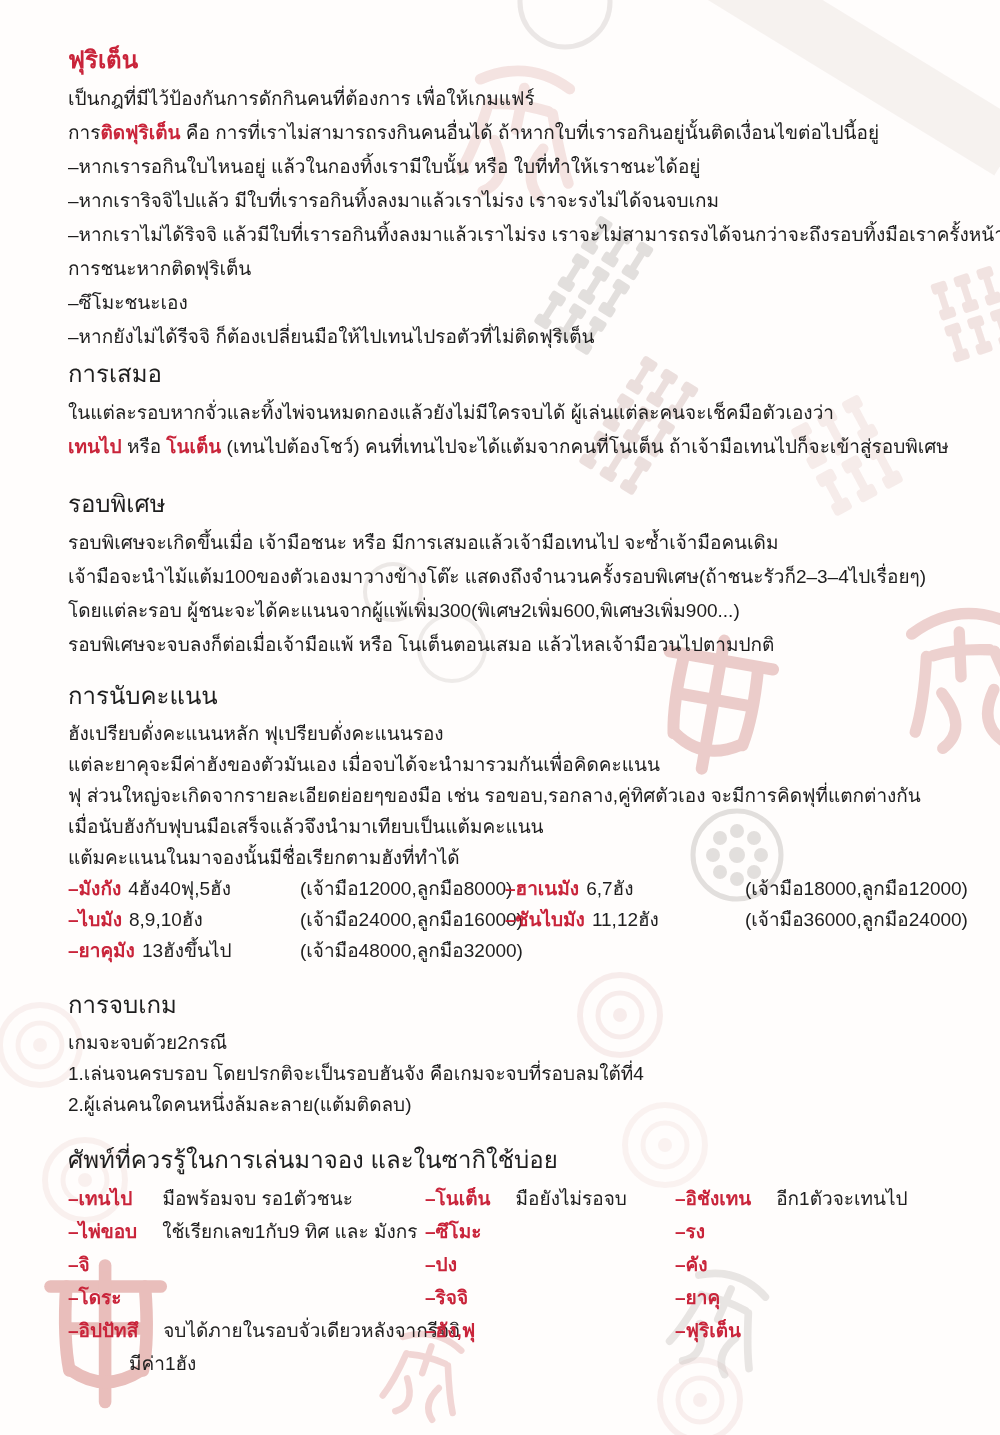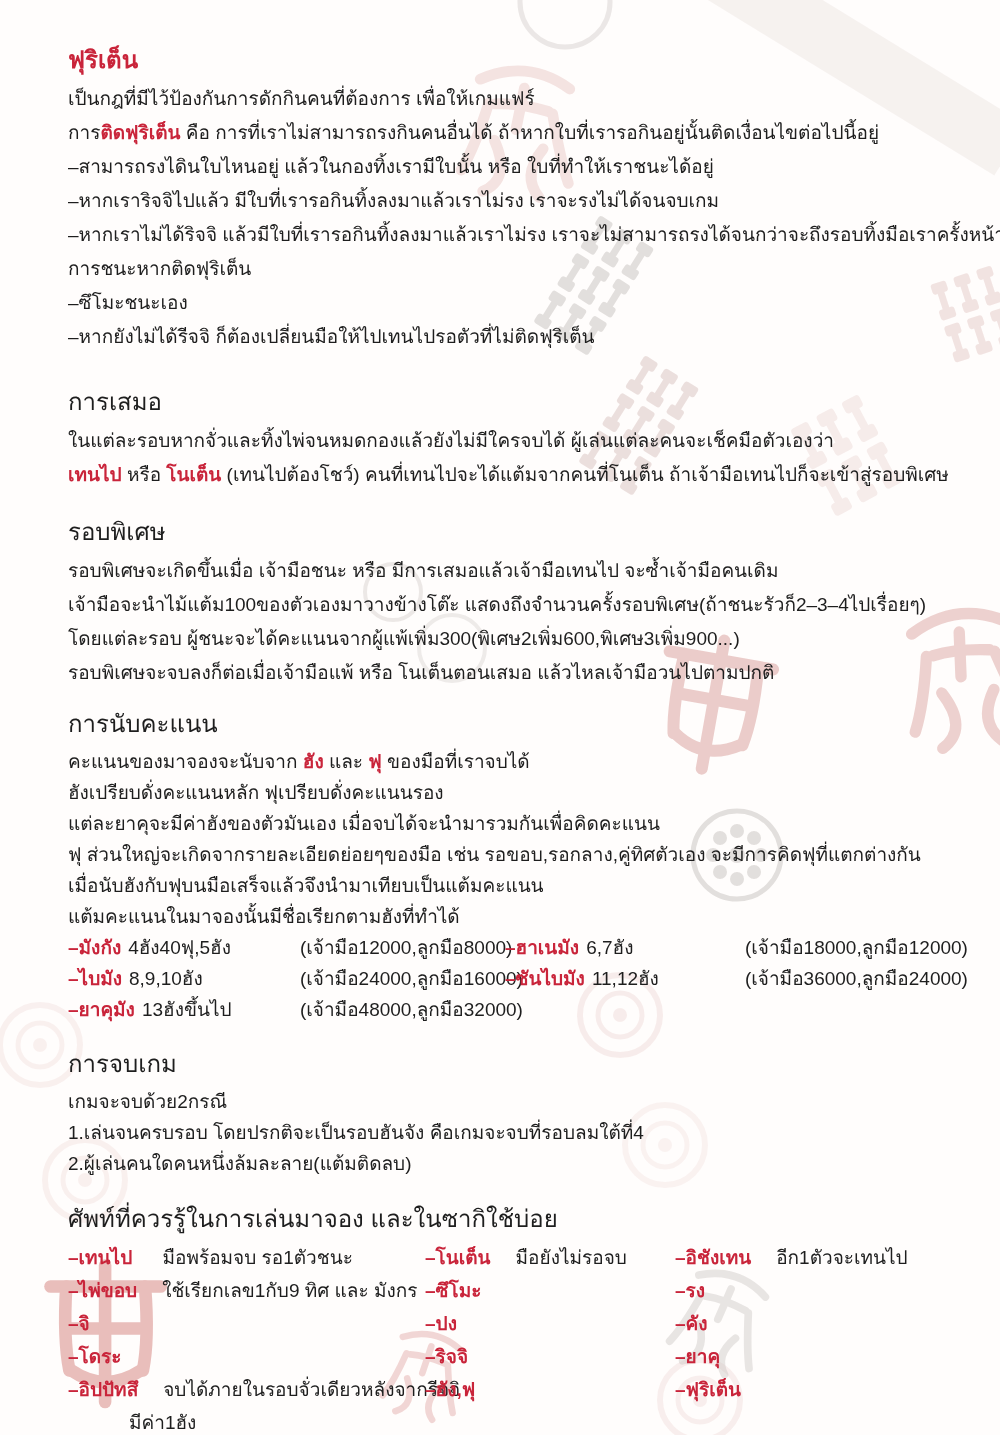--- a/index.html
+++ b/index.html
@@ -10,21 +10,21 @@
   }
   .wm{position:absolute;left:0;top:0;z-index:0;pointer-events:none;}
   .content{position:relative;z-index:1;padding:40px 26px 0 68px;font-size:19px;}
   .line{line-height:34px;white-space:nowrap;}
   .tight .line{line-height:31px;}
   .r{color:#c9243a;font-weight:bold;}
   .h{font-size:24px;line-height:40px;margin-bottom:2px;}
   .h.red{color:#c9243a;font-weight:700;}
   .subhead{line-height:34px;}
   .sec-win{}
-  .sec-draw{margin-top:28px;}
+  .sec-draw{}
   .sec-special{margin-top:20px;}
   .sec-scoring{margin-top:14px;}
   .sec-end{margin-top:19px;}
   .sec-gloss{margin-top:20px;}
   .lrow{display:grid;grid-template-columns:437px 1fr;line-height:31px;white-space:nowrap;}
   .lhead{display:inline-block;min-width:232px;}
   .lcell2 .lhead{min-width:240px;}
   .lhan{color:#1e1e1e;margin-left:7px;}
   .grow{display:grid;grid-template-columns:357px 250px 1fr;line-height:33px;white-space:nowrap;}
   .gdef{margin-left:25px;}
@@ -154,21 +154,21 @@
     <g transform="translate(695,1255) rotate(20) scale(0.7)" stroke="#c8c2bf" stroke-width="11" opacity="0.4">
         <use href="#char1"></use>
       </g>
   </svg>
 
   <div class="content">
 
     <div class="h red">ฟุริเต็น</div>
     <div class="line">เป็นกฎที่มีไว้ป้องกันการดักกินคนที่ต้องการ เพื่อให้เกมแฟร์</div>
     <div class="line"><span>การ</span><span class="r">ติดฟุริเต็น</span><span> คือ การที่เราไม่สามารถรงกินคนอื่นได้ ถ้าหากใบที่เรารอกินอยู่นั้นติดเงื่อนไขต่อไปนี้อยู่</span></div>
-    <div class="line">–สามารถรงไดินใบไหนอยู่ แล้วในกองทิ้งเรามีใบนั้น หรือ ใบที่ทำให้เราชนะได้อยู่</div>
+    <div class="line">–หากเรารอกินใบไหนอยู่ แล้วในกองทิ้งเรามีใบนั้น หรือ ใบที่ทำให้เราชนะได้อยู่</div>
     <div class="line">–หากเราริจจิไปแล้ว มีใบที่เรารอกินทิ้งลงมาแล้วเราไม่รง เราจะรงไม่ได้จนจบเกม</div>
     <div class="line">–หากเราไม่ได้ริจจิ แล้วมีใบที่เรารอกินทิ้งลงมาแล้วเราไม่รง เราจะไม่สามารถรงได้จนกว่าจะถึงรอบทิ้งมือเราครั้งหน้า</div>
 
     <div class="sec-win">
       <div class="subhead line">การชนะหากติดฟุริเต็น</div>
       <div class="line">–ซึโมะชนะเอง</div>
       <div class="line">–หากยังไม่ได้รีจจิ ก็ต้องเปลี่ยนมือให้ไปเทนไปรอตัวที่ไม่ติดฟุริเต็น</div>
     </div>
 
     <div class="sec-draw">
@@ -180,21 +180,20 @@
     <div class="sec-special">
       <div class="h">รอบพิเศษ</div>
       <div class="line">รอบพิเศษจะเกิดขึ้นเมื่อ เจ้ามือชนะ หรือ มีการเสมอแล้วเจ้ามือเทนไป จะซ้ำเจ้ามือคนเดิม</div>
       <div class="line">เจ้ามือจะนำไม้แต้ม100ของตัวเองมาวางข้างโต๊ะ แสดงถึงจำนวนครั้งรอบพิเศษ(ถ้าชนะรัวก็2–3–4ไปเรื่อยๆ)</div>
       <div class="line">โดยแต่ละรอบ ผู้ชนะจะได้คะแนนจากผู้แพ้เพิ่ม300(พิเศษ2เพิ่ม600,พิเศษ3เพิ่ม900...)</div>
       <div class="line">รอบพิเศษจะจบลงก็ต่อเมื่อเจ้ามือแพ้ หรือ โนเต็นตอนเสมอ แล้วไหลเจ้ามือวนไปตามปกติ</div>
     </div>
 
     <div class="sec-scoring tight">
       <div class="h">การนับคะแนน</div>
-      <div class="line"><span>คะแนนของมาจองจะนับจาก </span><span class="r">ฮัง</span><span> และ </span><span class="r">ฟุ</span><span> ของมือที่เราจบได้</span></div>
       <div class="line">ฮังเปรียบดั่งคะแนนหลัก ฟุเปรียบดั่งคะแนนรอง</div>
       <div class="line">แต่ละยาคุจะมีค่าฮังของตัวมันเอง เมื่อจบได้จะนำมารวมกันเพื่อคิดคะแนน</div>
       <div class="line">ฟุ ส่วนใหญ่จะเกิดจากรายละเอียดย่อยๆของมือ เช่น รอขอบ,รอกลาง,คู่ทิศตัวเอง จะมีการคิดฟุที่แตกต่างกัน</div>
       <div class="line">เมื่อนับฮังกับฟุบนมือเสร็จแล้วจึงนำมาเทียบเป็นแต้มคะแนน</div>
       <div class="line">แต้มคะแนนในมาจองนั้นมีชื่อเรียกตามฮังที่ทำได้</div>
 
       <div class="lrow">
         <div class="lcell"><span class="lhead"><span class="r">–</span><span class="r">มังกัง</span><span class="lhan">4ฮัง40ฟุ,5ฮัง</span></span><span class="lpay">(เจ้ามือ12000,ลูกมือ8000)</span></div>
         <div class="lcell lcell2"><span class="lhead"><span class="r">–</span><span class="r">ฮาเนมัง</span><span class="lhan">6,7ฮัง</span></span><span class="lpay">(เจ้ามือ18000,ลูกมือ12000)</span></div>
       </div>

